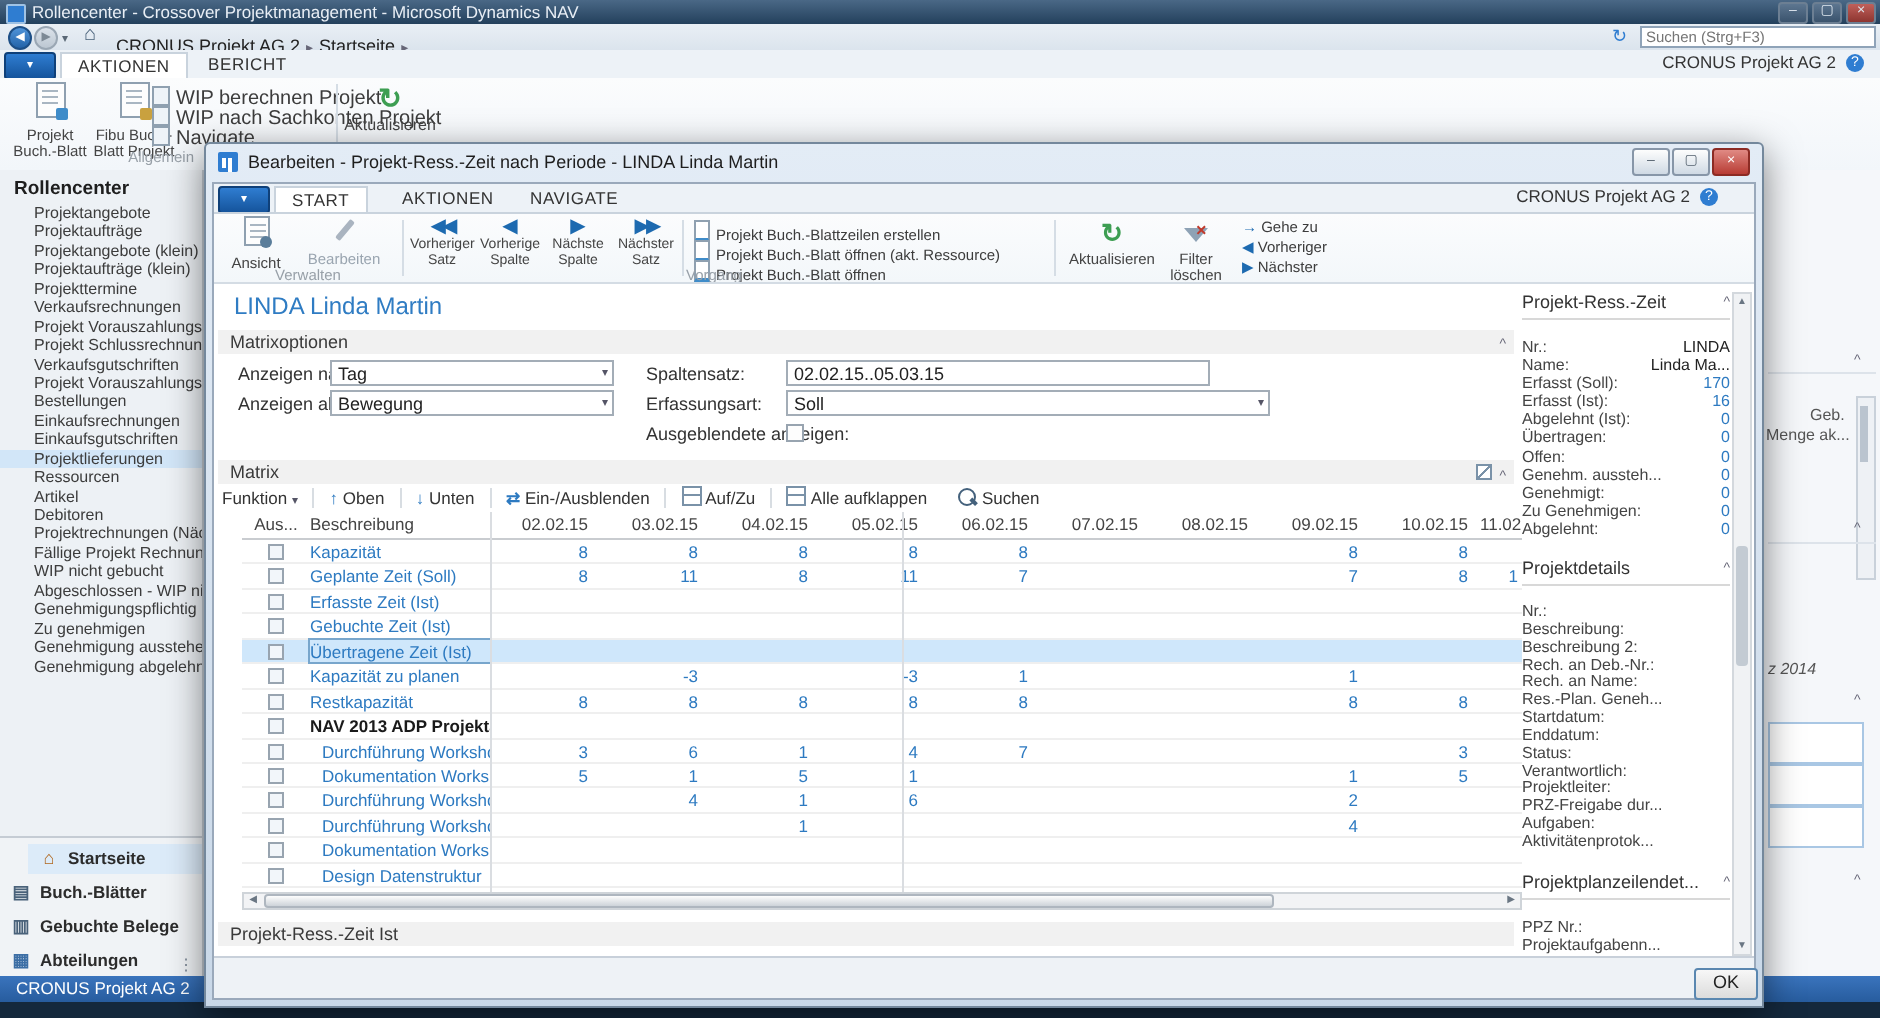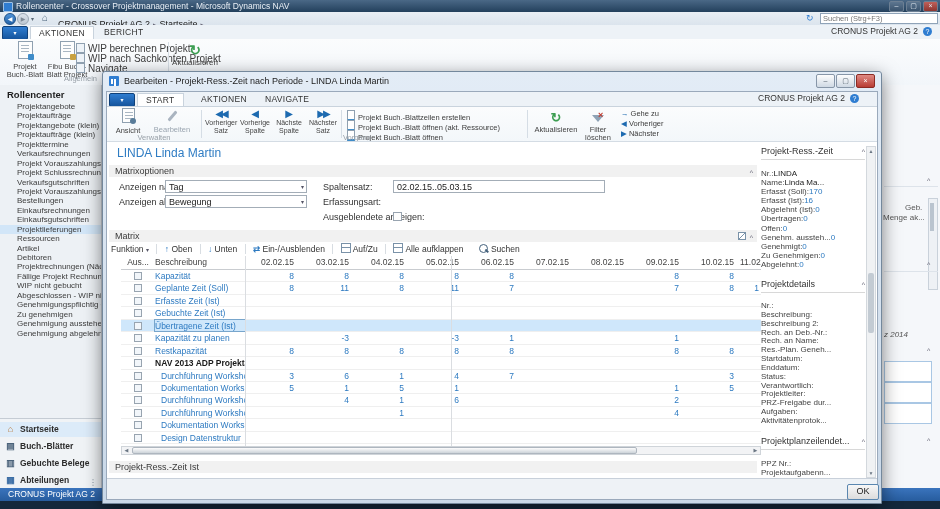--- a/index.html
+++ b/index.html
@@ -159,21 +159,21 @@
   #mbottom{position:absolute;left:4px;top:406px;width:770px;height:20px;background:#eef2f6;border-top:1px solid #c8d0da;}
   #okbtn{position:absolute;left:744px;top:412px;width:30px;height:14px;background:linear-gradient(#f7f7f7,#dcdcdc);
          border:1px solid #5a87b0;border-radius:2px;font-size:9px;color:#222;text-align:center;line-height:13px;}
 
   
   #factboxes{position:absolute;left:658px;top:74px;width:104px;height:332px;overflow:hidden;}
   .fsec{margin-bottom:10px;}
   .ftitle{display:flex;justify-content:space-between;font-size:9px;color:#333;border-bottom:1px solid #d8d8d8;
           padding-bottom:2px;margin-bottom:9px;line-height:11px;}
   .fcaret{color:#667;font-size:7px;}
-  .ffield{display:flex;font-size:8px;color:#444;line-height:9.1px;height:9.1px;white-space:nowrap;}
+  .ffield{display:flex;justify-content:space-between;font-size:8px;color:#444;line-height:9.1px;height:9.1px;white-space:nowrap;}
   .fsec1 .ffield{line-height:8.85px;height:8.85px;}
   .fval{color:#222;}
   .fval.blue{color:#2d7ac1;}
   #factscroll{position:absolute;left:763px;top:74px;width:10px;height:332px;background:#f0f2f4;border:1px solid #d3d8dd;box-sizing:border-box;}
   #factscroll .arr{position:absolute;left:0;width:8px;height:8px;font-size:5px;color:#6a7683;text-align:center;line-height:8px;}
   #factscroll .thumb{position:absolute;left:1px;top:126px;width:6px;height:60px;background:#c3cbd3;border-radius:2px;}
 </style>
 </head>
 <body>
 
@@ -254,21 +254,21 @@
       <div class="sbi">WIP nicht gebucht</div>
       <div class="sbi">Abgeschlossen - WIP nicht ber...</div>
       <div class="sbi">Genehmigungspflichtig Offen</div>
       <div class="sbi">Zu genehmigen</div>
       <div class="sbi">Genehmigung ausstehend</div>
       <div class="sbi">Genehmigung abgelehnt</div>
     </div>
 </div>
 
 <div class="ab nosel" id="navpane">
-  <div class="navitem cur" style="top:3px;"><span class="nico" style="color:#b0671f;">⌂</span><span>Startseite</span></div>
+  <div class="navitem cur" style="top:3px;margin-left:14px;"><span class="nico" style="color:#b0671f;">⌂</span><span>Startseite</span></div>
   <div class="navitem" style="top:20px;"><span class="nico">▤</span><span>Buch.-Blätter</span></div>
   <div class="navitem" style="top:37px;"><span class="nico">▥</span><span>Gebuchte Belege</span></div>
   <div class="navitem" style="top:54px;"><span class="nico" style="color:#3c6ea5;">▦</span><span>Abteilungen</span></div>
   <div id="navdots">⋮</div>
 </div>
 
 <div class="ab nosel" id="bgright">
   <span class="frag fcar" style="left:46px;top:92px;">^</span>
   <div class="fragline" style="top:101px;"></div>
   <span class="frag" style="left:24px;top:118px;">Geb.</span>
@@ -379,20 +379,23 @@
   <span class="optlbl ab nosel" style="left:220px;top:110px;">Spaltensatz:</span>
   <div class="txtbox nosel" style="left:290px;top:108px;width:212px;">
     <span>02.02.15..05.03.15</span>
   </div>
 
   <span class="optlbl ab nosel" style="left:16px;top:125px;">Anzeigen als:</span>
   <div class="combo nosel" style="left:62px;top:123px;width:142px;">
     <span>Bewegung</span><span class="dd">▾</span>
   </div>
   <span class="optlbl ab nosel" style="left:220px;top:125px;">Erfassungsart:</span>
+  <div class="combo nosel" style="left:290px;top:123px;width:242px;">
+    <span>Soll</span><span class="dd">▾</span>
+  </div>
 
   <span class="optlbl ab nosel" style="left:220px;top:140px;">Ausgeblendete anzeigen:</span>
   <span class="cbx ab" style="left:290px;top:140px;"></span>
 
   <div class="band nosel" style="top:158px;">
     <span class="btext">Matrix</span>
     <span class="bicons"><span class="miniexp"></span><span>^</span></span>
   </div>
 
   <div class="nosel" id="mxtoolbar">

